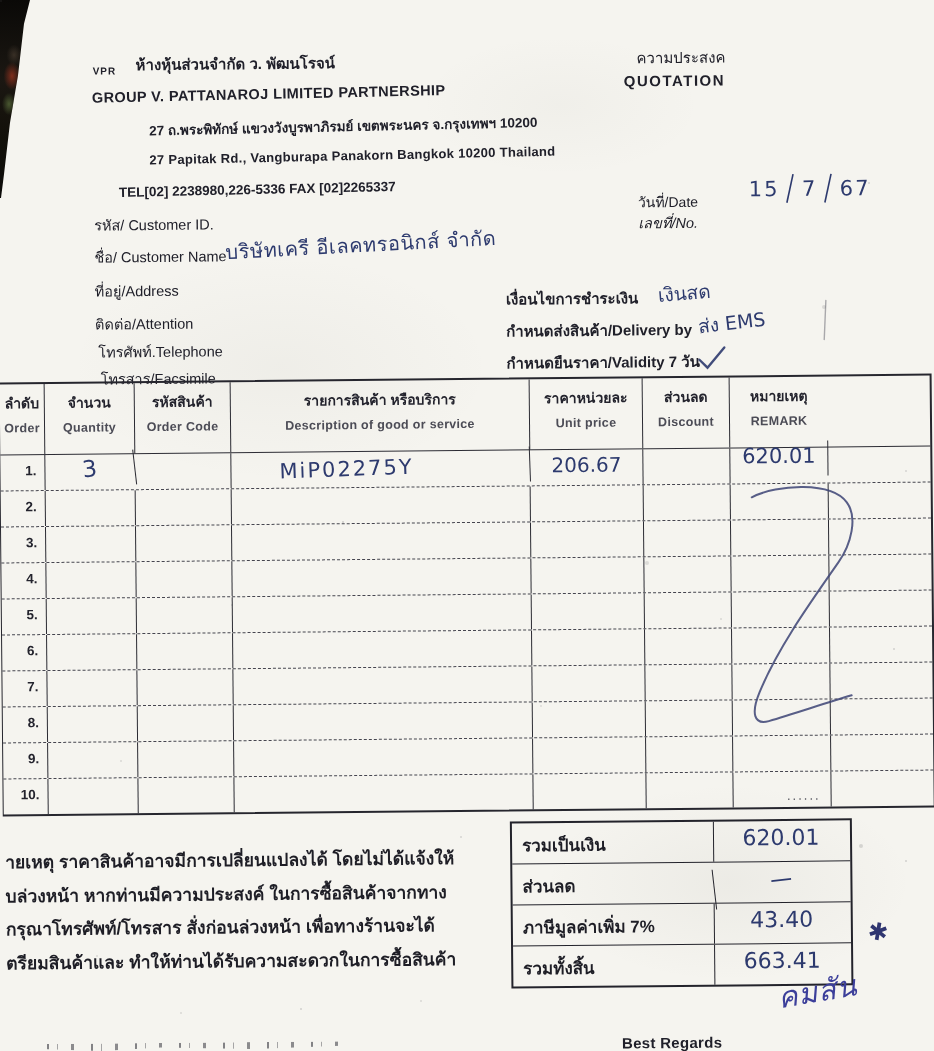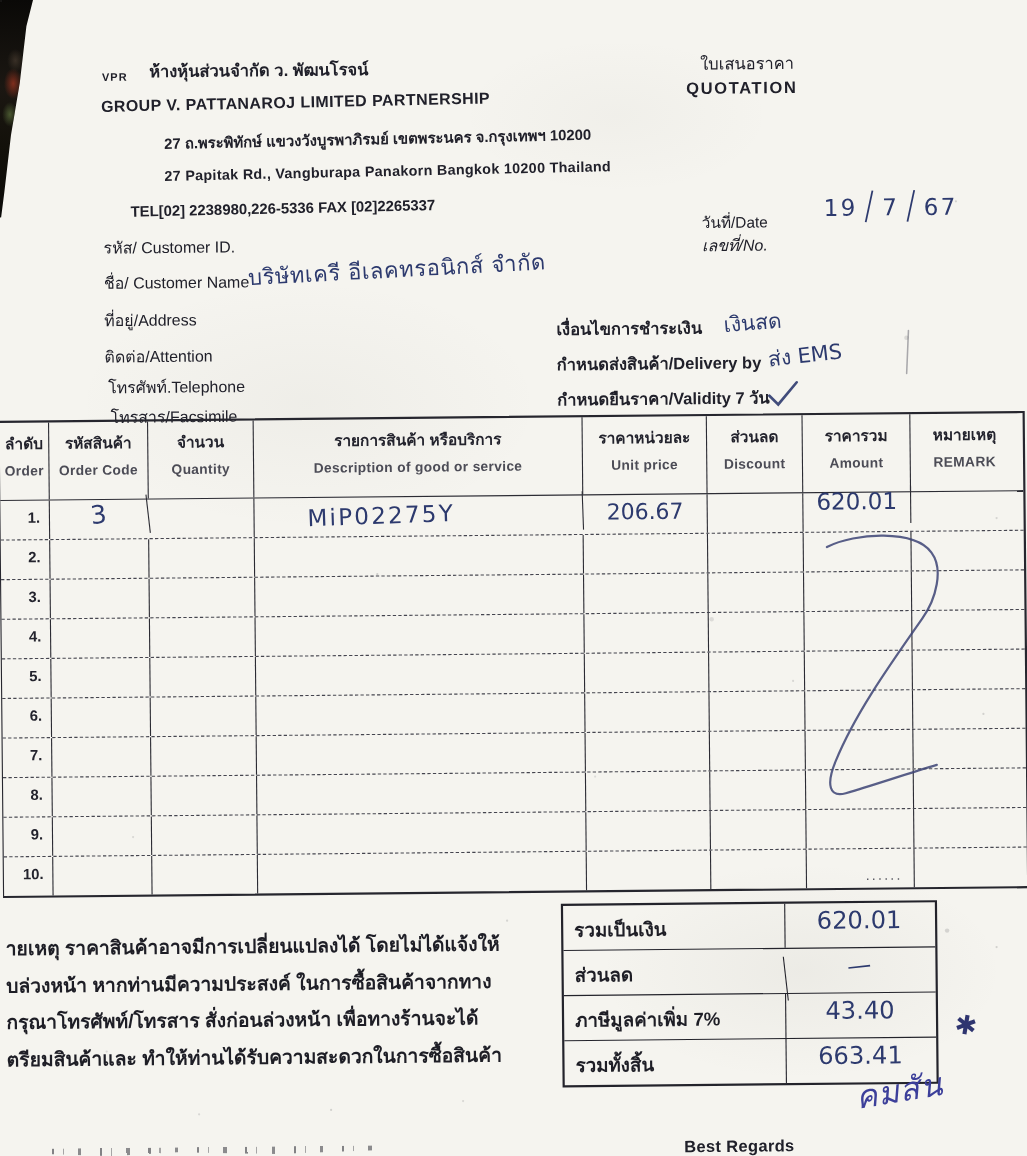--- a/index.html
+++ b/index.html
@@ -135,26 +135,26 @@
 <div class="page">
 
   <div class="doc">
 
     <div class="abs ink bold h-vpr">VPR</div>
     <div class="abs ink bold h-thai-co">ห้างหุ้นส่วนจำกัด ว. พัฒนโรจน์</div>
     <div class="abs ink bold h-eng-co">GROUP V. PATTANAROJ LIMITED PARTNERSHIP</div>
     <div class="abs ink bold h-addr-th">27 ถ.พระพิทักษ์ แขวงวังบูรพาภิรมย์ เขตพระนคร จ.กรุงเทพฯ 10200</div>
     <div class="abs ink bold h-addr-en">27 Papitak Rd., Vangburapa Panakorn Bangkok 10200 Thailand</div>
     <div class="abs ink bold h-tel">TEL[02] 2238980,226-5336 FAX [02]2265337</div>
-    <div class="abs ink h-title-th">ใบเสนอราคา</div>
+    <div class="abs ink h-title-th">ความประสงค</div>
     <div class="abs ink bold h-title-en">QUOTATION</div>
 
     <div class="abs ink m-date-label">วันที่/Date</div>
     <div class="abs hw m-date-val">
-      <span>19</span><span class="date-sep">/</span><span>7</span><span class="date-sep">/</span><span>67</span>
+      <span>15</span><span class="date-sep">/</span><span>7</span><span class="date-sep">/</span><span>67</span>
     </div>
     <div class="abs ink m-no-label">เลขที่/No.</div>
 
     <div class="abs ink f-label c-id">รหัส/ Customer ID.</div>
     <div class="abs ink f-label c-name">ชื่อ/ Customer Name</div>
     <div class="abs hw c-name-val">บริษัทเครี อีเลคทรอนิกส์ จำกัด</div>
     <div class="abs ink f-label c-addr">ที่อยู่/Address</div>
     <div class="abs ink f-label c-att">ติดต่อ/Attention</div>
     <div class="abs ink f-label c-tel">โทรศัพท์.Telephone</div>
     <div class="abs ink f-label c-fax">โทรสาร/Facsimile</div>
@@ -165,42 +165,38 @@
     <div class="abs hw t-del-val">ส่ง EMS</div>
     <div class="abs ink bold t-val">กำหนดยืนราคา/Validity 7 วัน</div>
 
     <div class="abs tbl">
       <div class="trow thead">
         <div>
             <div class="th-th">ลำดับ</div>
             <div class="th-en">Order</div>
           </div>
         <div>
+            <div class="th-th">จำนวน</div>
+            <div class="th-en">Quantity</div>
+          </div>
+        <div>
             <div class="th-th">รหัสสินค้า</div>
             <div class="th-en">Order Code</div>
           </div>
         <div>
-            <div class="th-th">จำนวน</div>
-            <div class="th-en">Quantity</div>
-          </div>
-        <div>
             <div class="th-th">รายการสินค้า หรือบริการ</div>
             <div class="th-en">Description of good or service</div>
           </div>
         <div>
             <div class="th-th">ราคาหน่วยละ</div>
             <div class="th-en">Unit price</div>
           </div>
         <div>
             <div class="th-th">ส่วนลด</div>
             <div class="th-en">Discount</div>
-          </div>
-        <div>
-            <div class="th-th">ราคารวม</div>
-            <div class="th-en">Amount</div>
           </div>
         <div>
             <div class="th-th">หมายเหตุ</div>
             <div class="th-en">REMARK</div>
           </div>
       </div>
 
       <div class="trow tbody-row">
         <div class="c-no">1.</div>
         <div class="hw cell-hw qty-hw">3</div>

